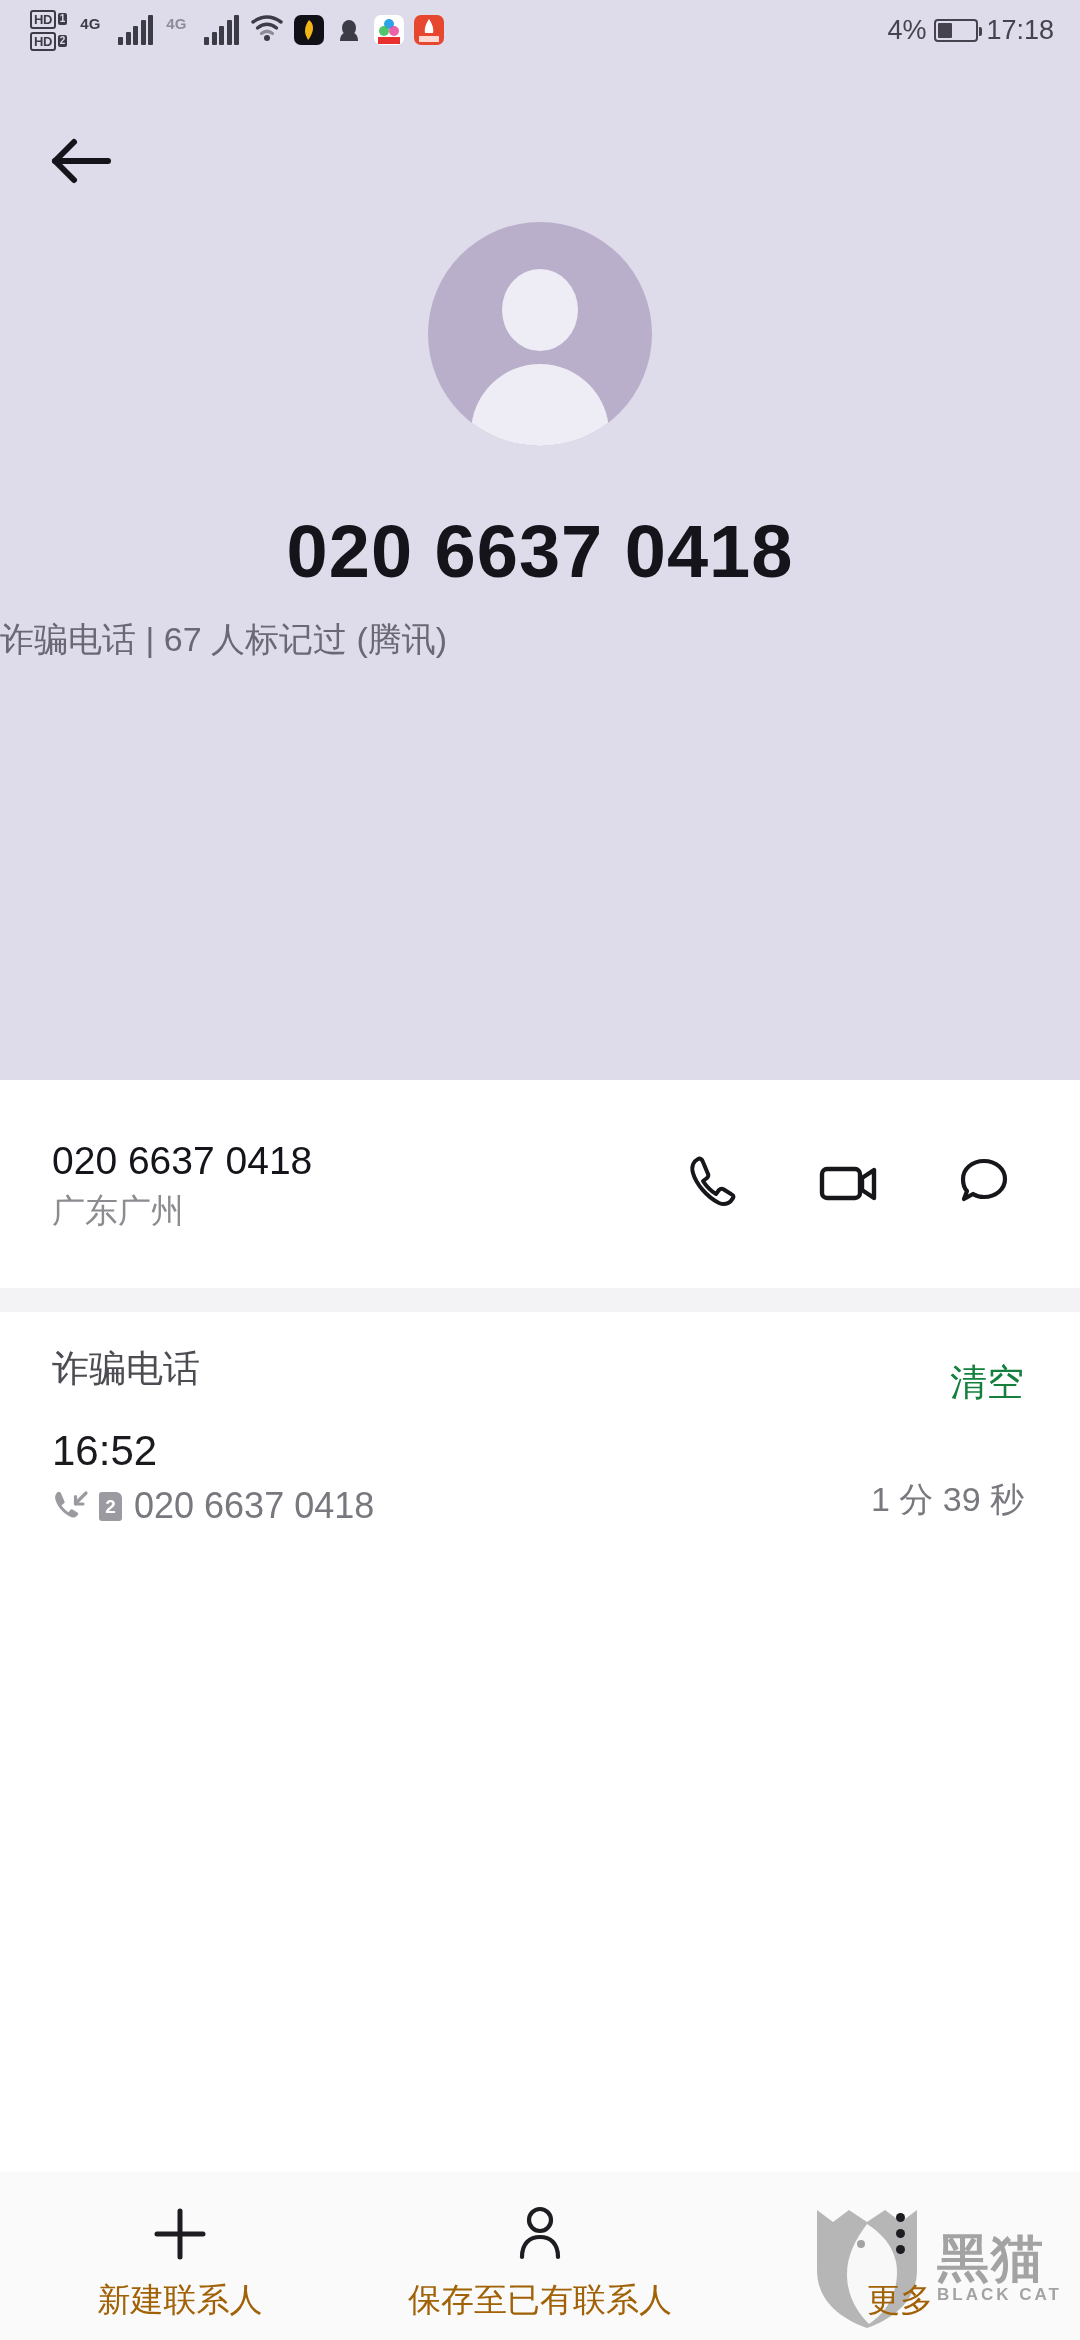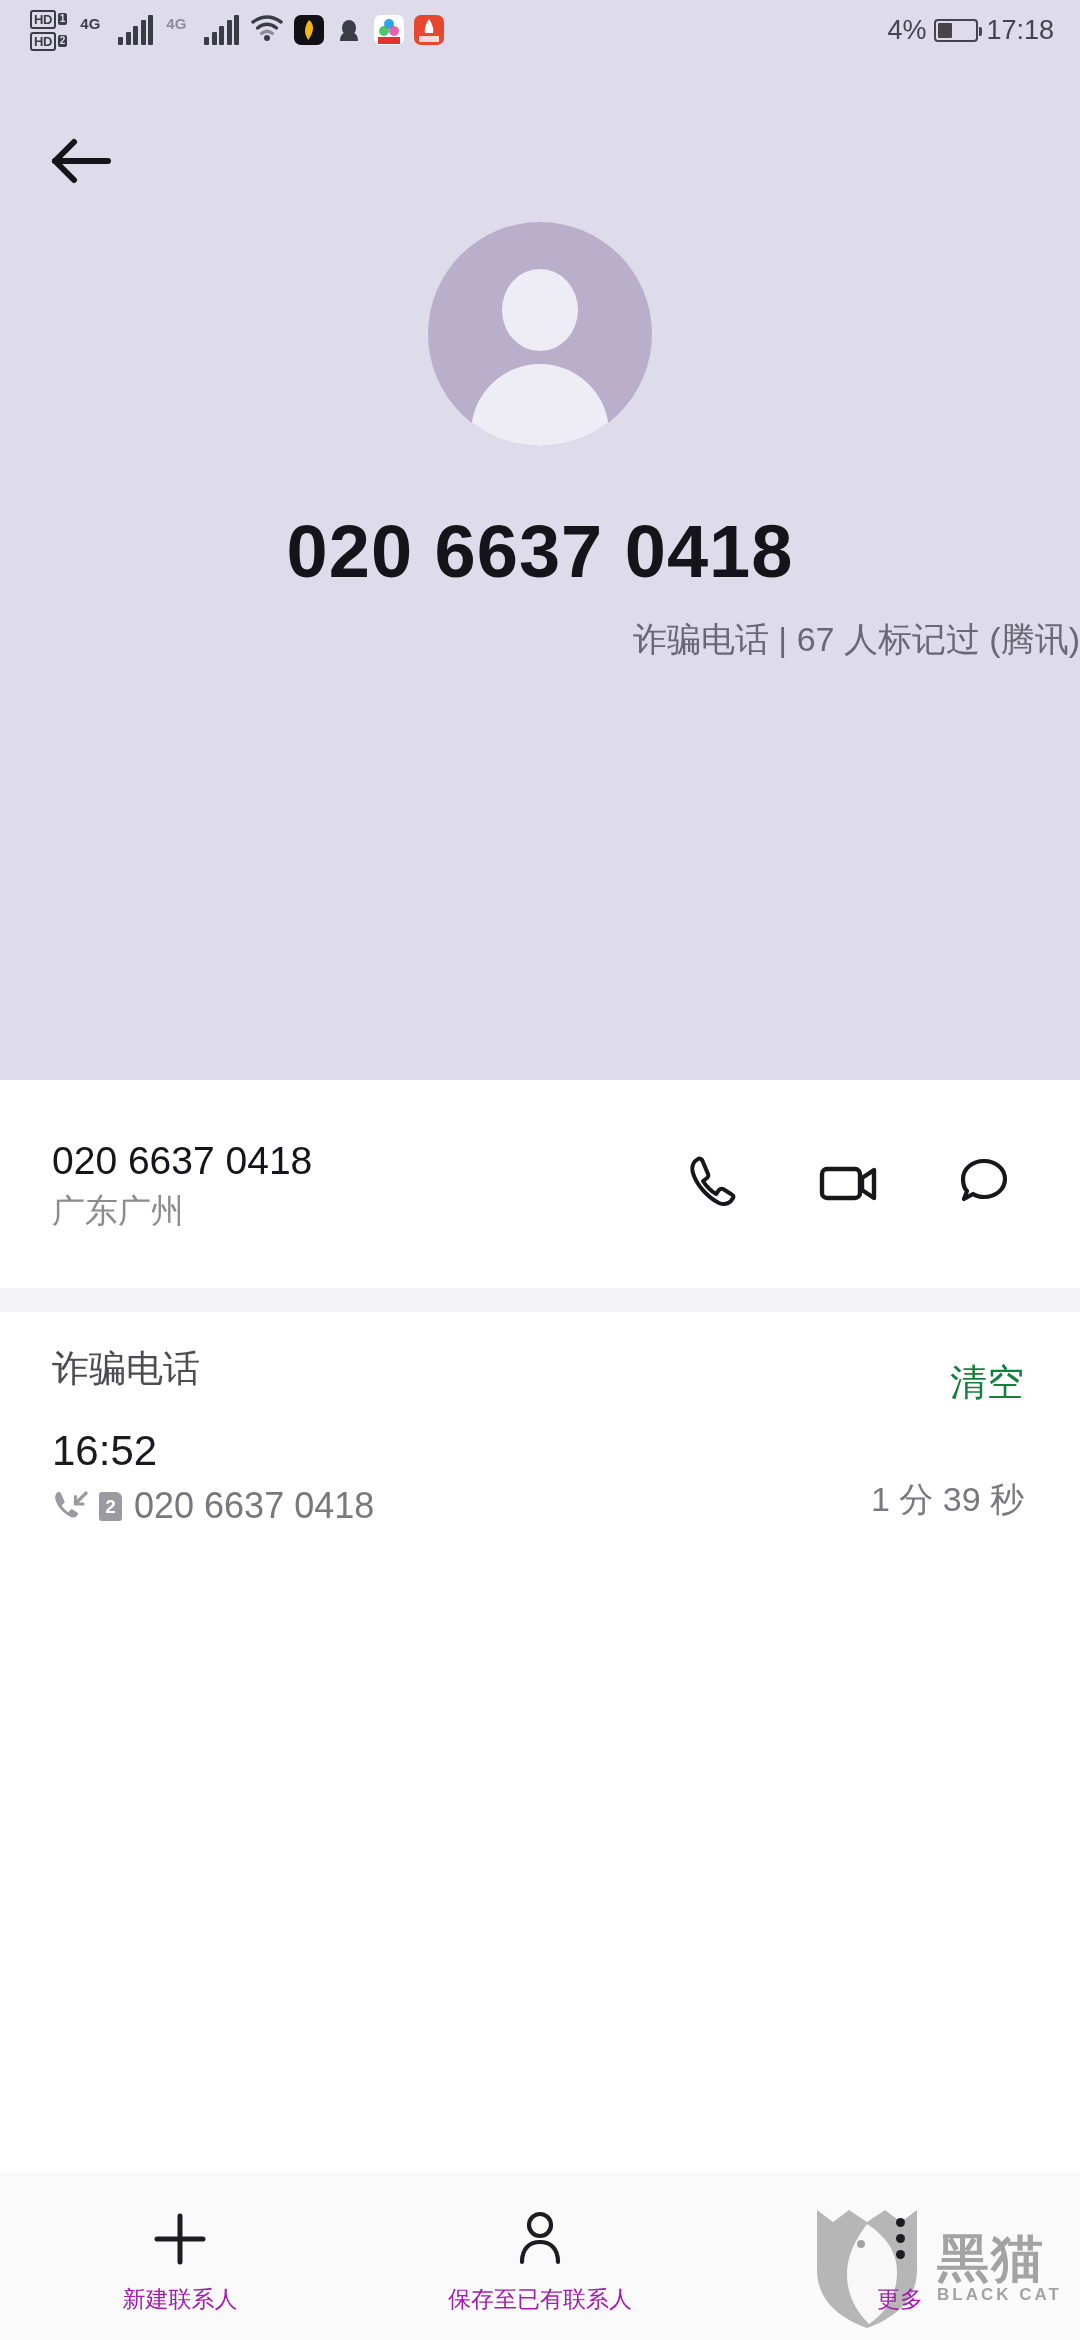--- a/index.html
+++ b/index.html
@@ -213,21 +213,21 @@
     font-weight: bold;
     color: #15141a;
     letter-spacing: 1px;
     line-height: 1;
   }
   .phone-sub {
     position: absolute;
     top: 557px;
     left: 0;
     width: 100%;
-    text-align: right;
+    text-align: left;
     font-size: 34px;
     color: #6a6874;
     line-height: 1.3;
   }
 
   
   .contact-row {
     height: 208px;
     background: #ffffff;
     display: flex;
@@ -357,22 +357,22 @@
     flex: 1;
     display: flex;
     flex-direction: column;
     align-items: center;
     justify-content: center;
     gap: 20px;
     position: relative;
     z-index: 2;
   }
   .bb-label {
-    font-size: 23px;
-    color: #a21caf;
+    font-size: 33px;
+    color: #a16207;
     line-height: 1;
   }
   .bb-ico {
     height: 58px;
     display: flex;
     align-items: center;
     justify-content: center;
   }
   .dots {
     display: flex;

